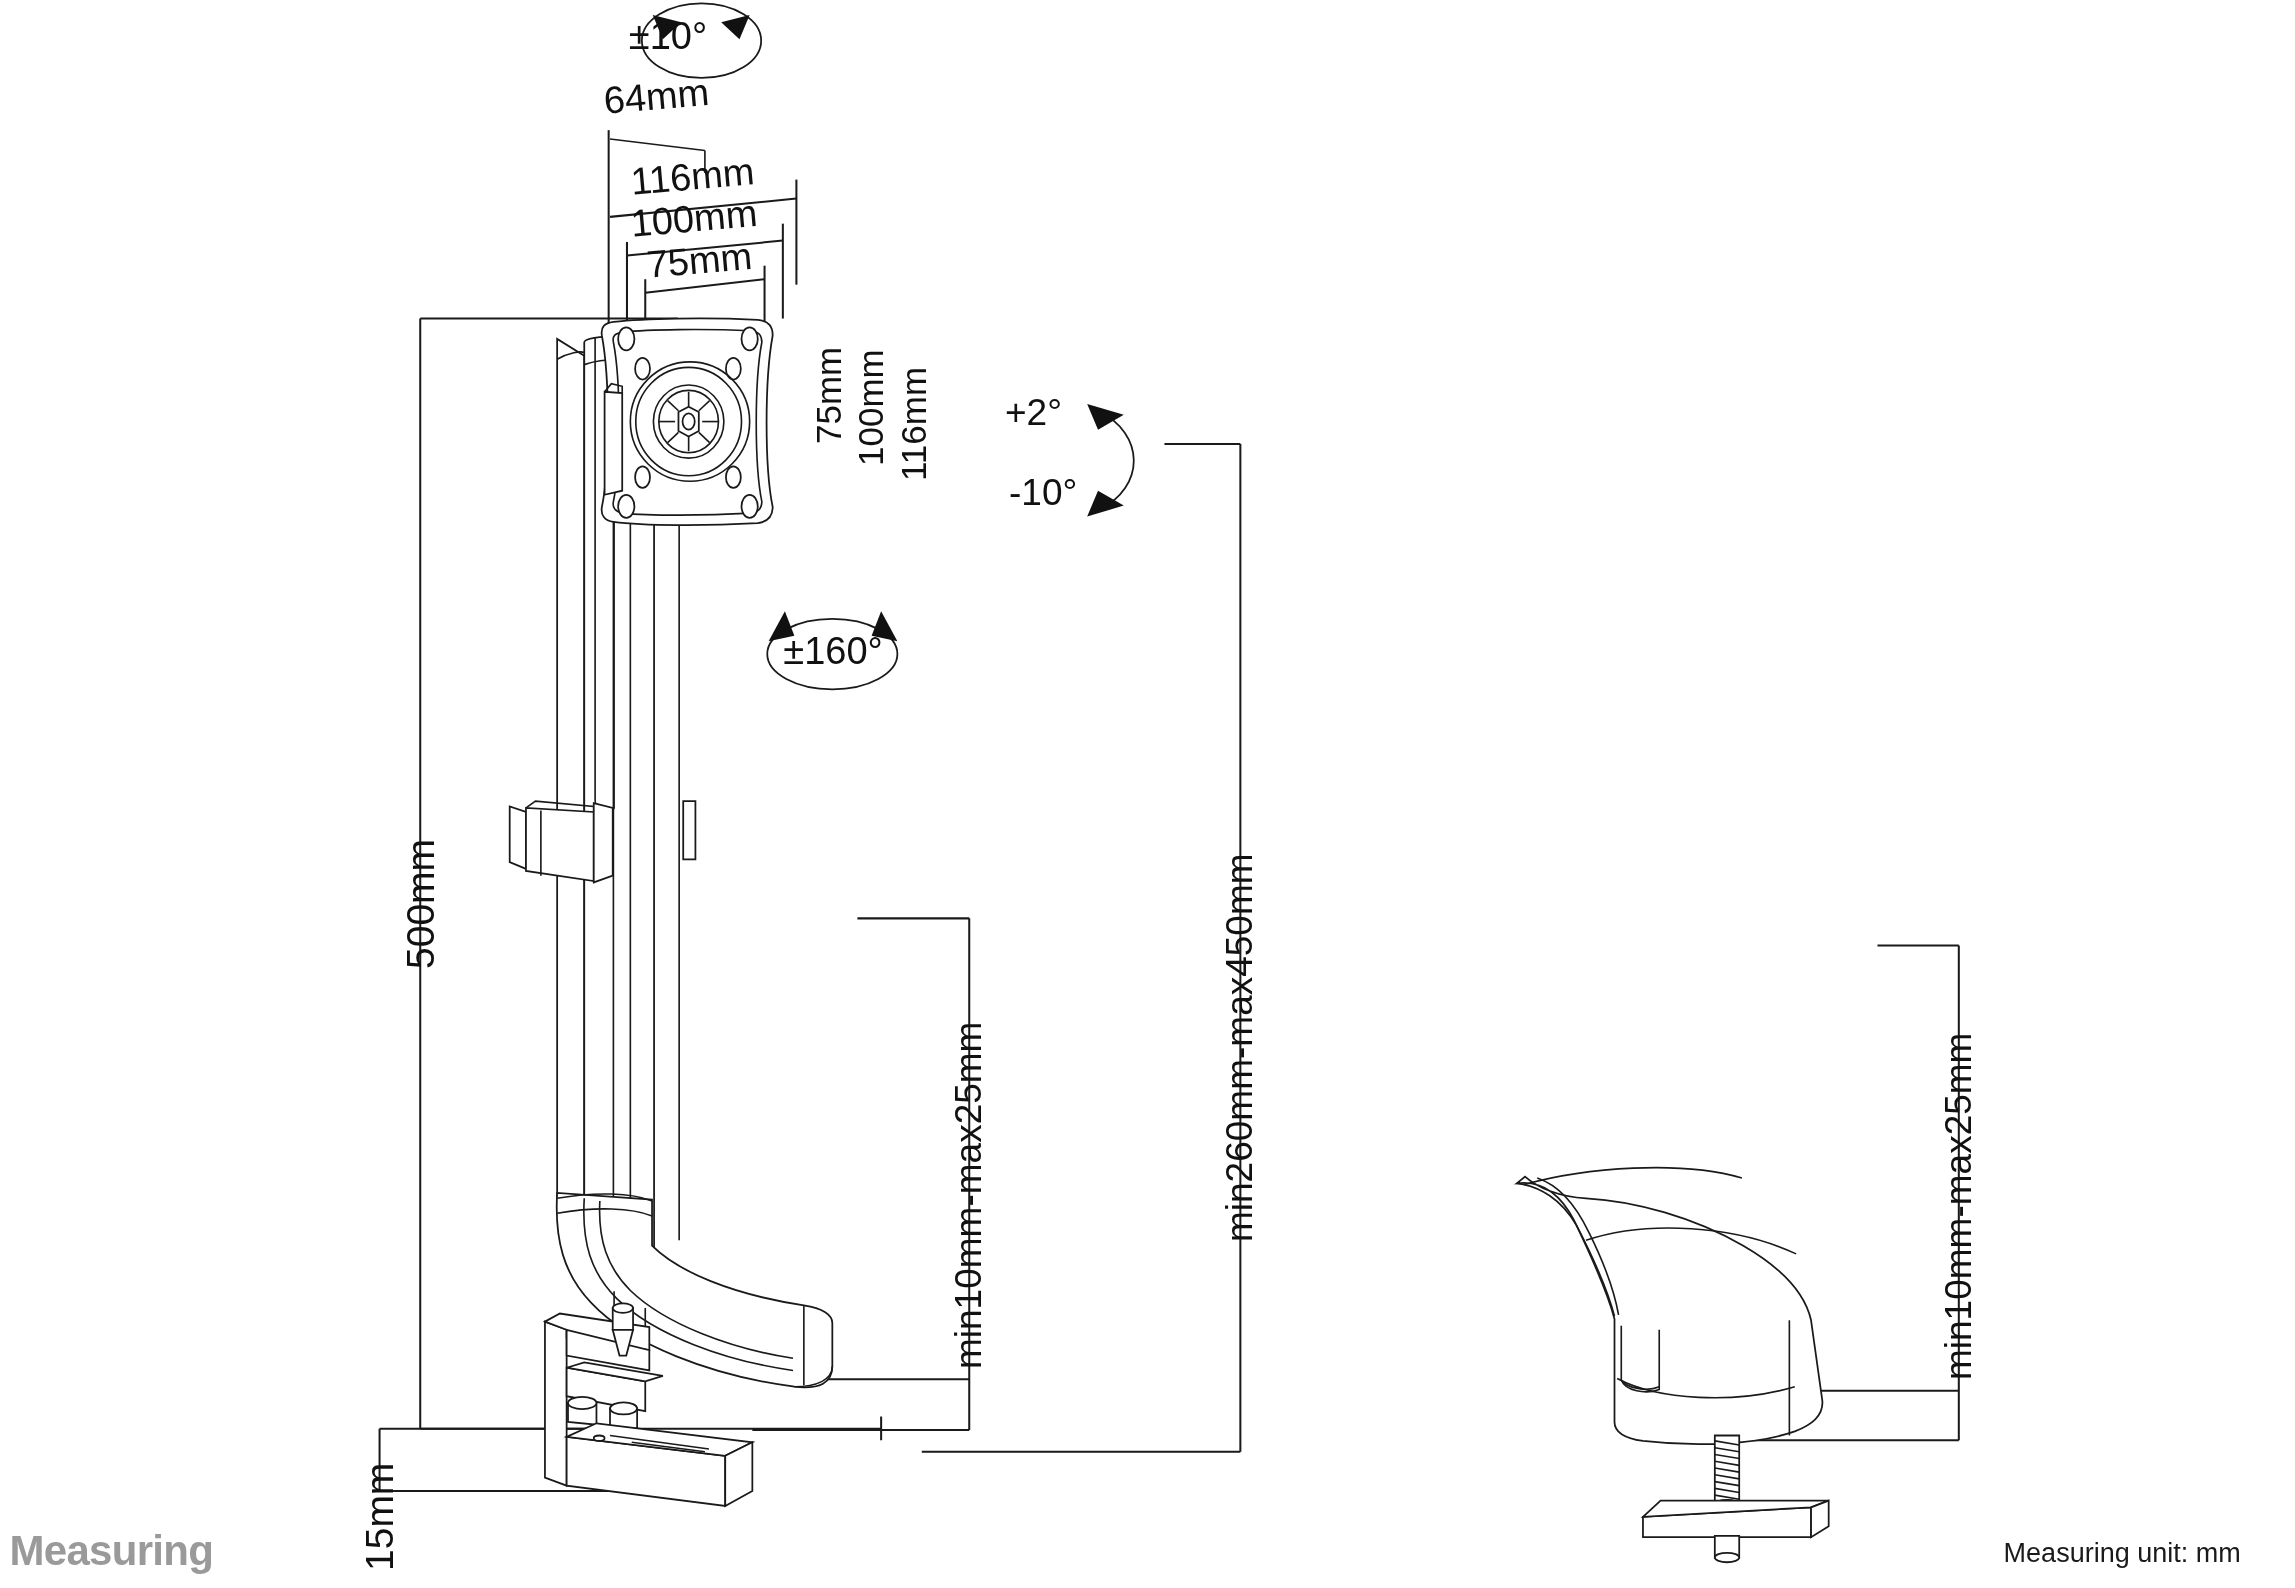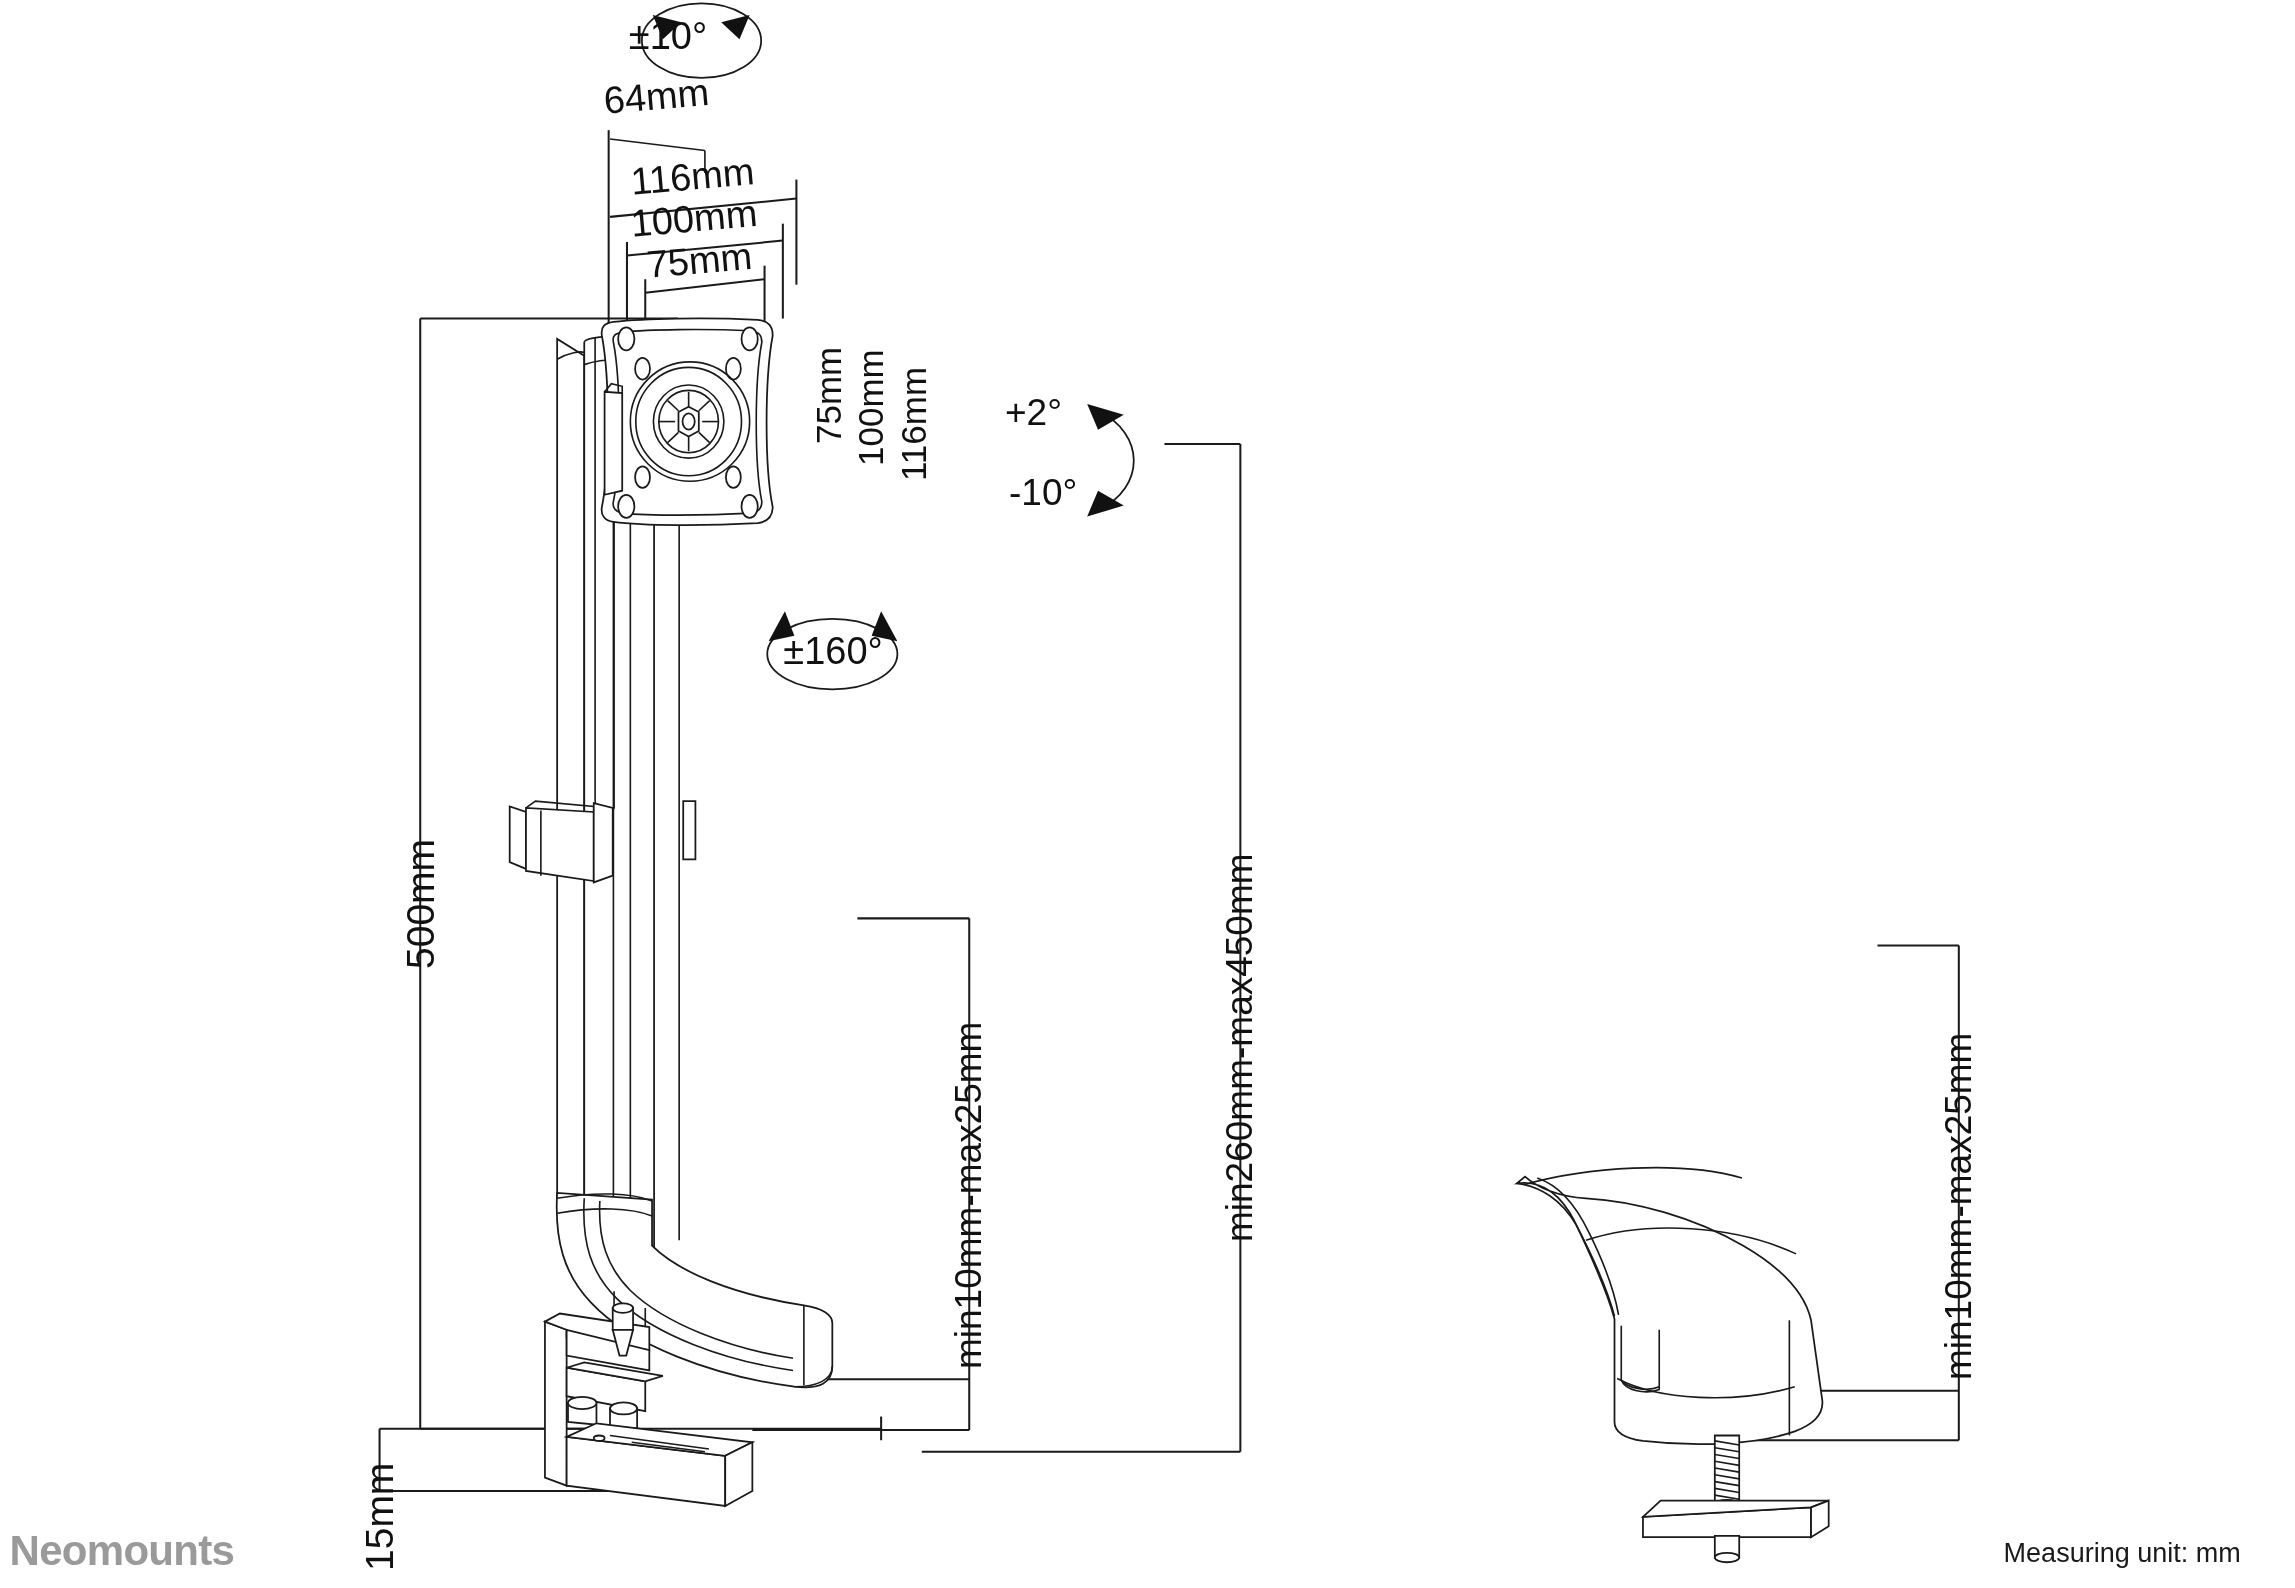--- a/index.html
+++ b/index.html
@@ -312,19 +312,19 @@
 
   <div class="lbl" style="left:358px;top:1571px;font-size:39px;transform:rotate(-90deg);transform-origin:left top;">15mm</div>
 
   <div class="lbl" style="left:948px;top:1369px;font-size:37px;transform:rotate(-90deg);transform-origin:left top;">min10mm-max25mm</div>
 
   <div class="lbl" style="left:1219px;top:1242px;font-size:37px;transform:rotate(-90deg);transform-origin:left top;">min260mm-max450mm</div>
 
   <div class="lbl" style="left:1938px;top:1380px;font-size:37px;transform:rotate(-90deg);transform-origin:left top;">min10mm-max25mm</div>
 
   <div class="brand" style="left:9.5px;top:1527px;font-size:42px;letter-spacing:-0.7px;">
-    <span>Neomounts</span>
+    <span>Measuring</span>
   </div>
 
   <div class="unit" style="right:16.3px;top:1538px;font-size:27px;">Measuring unit: mm</div>
 
 </div>
 
 
 </body></html>

